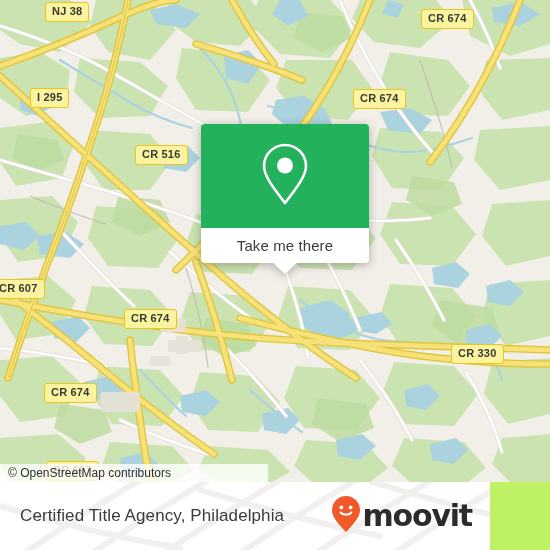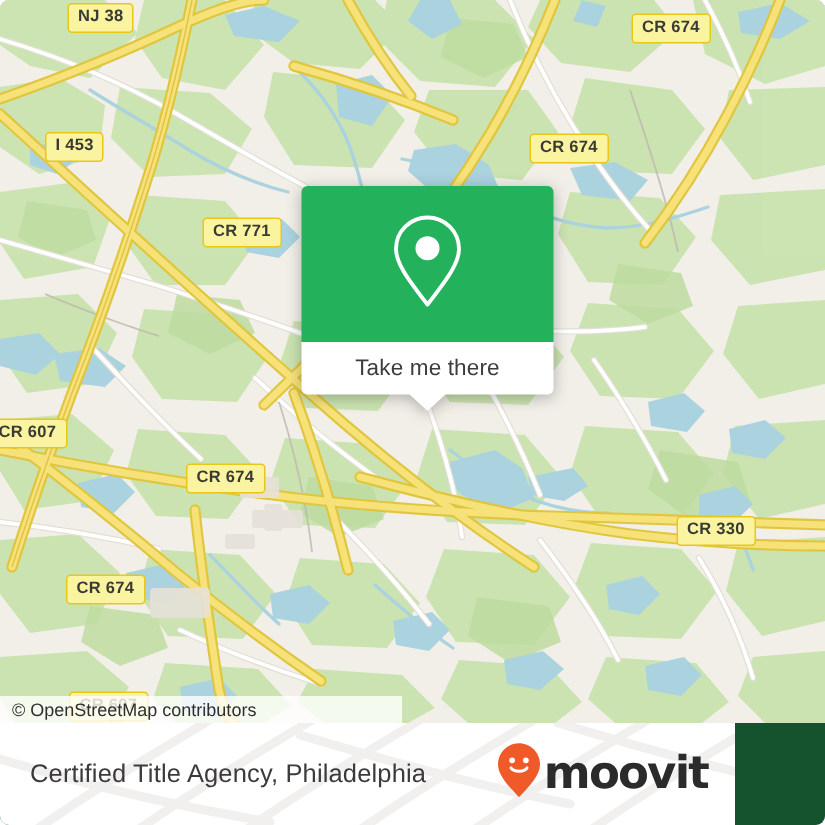--- a/index.html
+++ b/index.html
@@ -10,22 +10,21 @@
   body {
     font-family: "Liberation Sans", sans-serif;
     -webkit-font-smoothing: antialiased;
   }
 
   #screen {
     position: relative;
     width: 550px;
     height: 550px;
     overflow: hidden;
-    background: #14532d;
-    border-radius: 6px;
+    background: #bef264;
   }
 
   
   #map {
     position: absolute;
     left: 0;
     top: 0;
     width: 550px;
     height: 482px;
     overflow: hidden;
@@ -365,23 +364,23 @@
           <rect x="150" y="356" width="20" height="10" rx="2"></rect>
           <rect x="176" y="336" width="12" height="18" rx="2"></rect>
           <rect x="100" y="392" width="40" height="20" rx="3"></rect>
           <rect x="262" y="250" width="18" height="10" rx="2"></rect>
         </g>
       </g>
     </svg>
 
     <div class="shield" style="left:45px;  top:2px;">NJ 38</div>
     <div class="shield" style="left:421px; top:9px;">CR 674</div>
-    <div class="shield" style="left:30px;  top:88px;">I 453</div>
+    <div class="shield" style="left:30px;  top:88px;">I 295</div>
     <div class="shield" style="left:353px; top:89px;">CR 674</div>
-    <div class="shield" style="left:135px; top:145px;">CR 771</div>
+    <div class="shield" style="left:135px; top:145px;">CR 516</div>
     <div class="shield" style="left:-8px;  top:279px;">CR 607</div>
     <div class="shield" style="left:124px; top:309px;">CR 674</div>
     <div class="shield" style="left:451px; top:344px;">CR 330</div>
     <div class="shield" style="left:44px;  top:383px;">CR 674</div>
     <div class="shield" style="left:46px;  top:461px;">CR 607</div>
 
     <div id="popup">
       <div id="popup-head">
         <span>
           <svg width="52" height="66" viewBox="0 0 52 66" fill="none">

